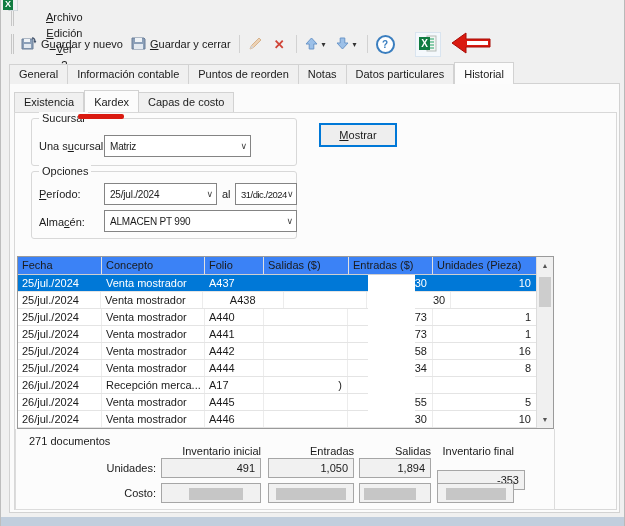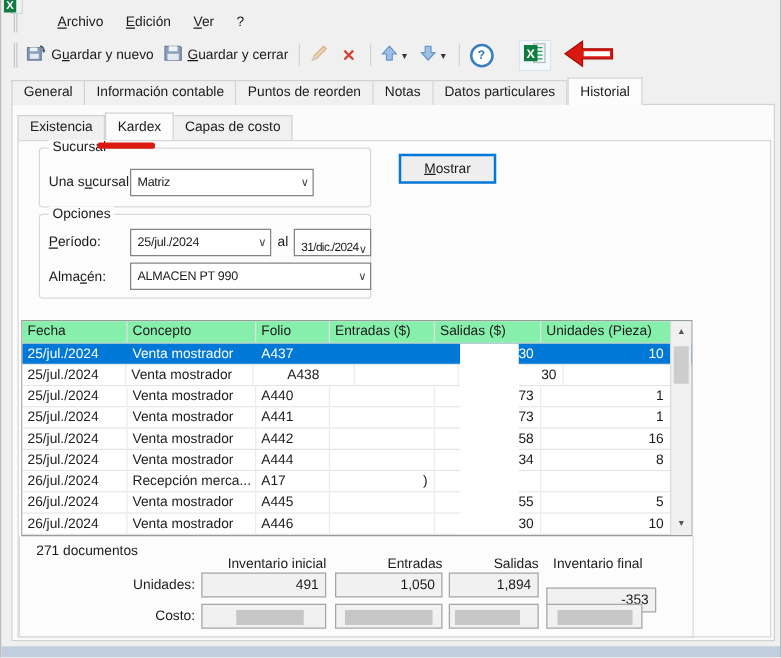--- a/index.html
+++ b/index.html
@@ -41,21 +41,21 @@
   .gb{border:1px solid #d8d8d8; border-radius:3px; box-sizing:border-box;}
   .gb-label{background:#fcfcfc; padding:0 3px;}
   .combo{background:#fff; border:1px solid #848484; display:flex; align-items:center;
          padding:0 3px 0 5px; box-sizing:border-box; font-size:10px; letter-spacing:-0.2px;}
   .combo .chev{margin-left:auto; font-size:9px; color:#404040;}
   .btn-default{border:2px solid #0078d7; background:#eeeeee; display:flex; align-items:center;
                justify-content:center; box-sizing:border-box;}
 
   
   .grid{background:#fff; border:1px solid #9a9a9a; box-sizing:border-box;}
-  .thead{display:flex; height:18px; background:#86efac; border-bottom:1px solid #cfcfcf; box-sizing:border-box;}
+  .thead{display:flex; height:18px; background:#3b82f6; border-bottom:1px solid #cfcfcf; box-sizing:border-box;}
   .th{box-sizing:border-box; padding:2px 0 0 4px; border-right:1px solid #e0e0e0; overflow:hidden; white-space:nowrap;}
   .trow{display:flex; height:17px; box-sizing:border-box; border-bottom:1px solid #e4e4e4; background:#fff;}
   .td{box-sizing:border-box; padding:2px 4px 0 4px; border-right:1px solid #ececec; overflow:hidden; white-space:nowrap;}
   .td.r{text-align:right; padding-right:5px;}
   .trow.selected{background:var(--sel-bg,#0078d7);}
   .trow.selected .td{color:#fff; border-right-color:transparent; border-bottom-color:transparent;}
 
   
   .sbar{background:#f0f0f0; border-left:1px solid #dcdcdc; box-sizing:border-box;}
   .sarrow{height:17px; display:flex; align-items:center; justify-content:center; font-size:7px; color:#555;}
@@ -79,21 +79,21 @@
 
   <div class="abs" style="left:2px; top:-4px;">
     <svg width="15" height="15" viewBox="0 0 15 15">
       <rect x="6" y="0" width="9" height="15" fill="#eef2f4" stroke="#b9c2c8" stroke-width="1"></rect>
       <rect x="0" y="1" width="10" height="13" style="fill:var(--green,#107c41)"></rect>
       <text x="5" y="11" font-size="9" font-weight="bold" fill="#fff" text-anchor="middle" font-family="Liberation Sans, sans-serif">X</text>
     </svg>
   </div>
 
   <div class="abs grip" style="left:10px; top:11px; height:15px;"></div>
-  <div class="abs menubar" style="left:36px; top:9px; height:18px;">
+  <div class="abs menubar" style="left:36px; top:9px; height:18px;flex-direction:column;">
     <div class="menu-item"><u>A</u>rchivo</div>
     <div class="menu-item"><u>E</u>dición</div>
     <div class="menu-item"><u>V</u>er</div>
     <div class="menu-item">?</div>
   </div>
 
   <div class="abs grip" style="left:10px; top:34px; height:20px;"></div>
   <div class="abs toolbar" style="left:16px; top:31px; height:26px;">
 
     <div class="tbtn">
@@ -217,37 +217,37 @@
   </div>
 
   <div class="abs gb" style="left:30px; top:171px; width:266px; height:68px;"></div>
   <div class="abs gb-label" style="left:38px; top:165px;">Opciones</div>
   <div class="abs lbl" style="left:38px; top:188px;"><u>P</u>eríodo:</div>
   <div class="abs combo" style="left:103px; top:183px; width:113px; height:22px;">
     <span>25/jul./2024</span>
     <span class="chev">∨</span>
   </div>
   <div class="abs lbl" style="left:221px; top:188px;">al</div>
-  <div class="abs combo" style="left:234px; top:183px; width:62px; height:22px; letter-spacing:-0.5px; font-size:9.5px;align-items:flex-end;">
+  <div class="abs combo" style="left:234px; top:183px; width:62px; height:22px; letter-spacing:-0.5px; font-size:9.5px;">
     <span>31/dic./2024</span>
     <span class="chev">∨</span>
   </div>
   <div class="abs lbl" style="left:38px; top:216px;">Alma<u>c</u>én:</div>
   <div class="abs combo" style="left:103px; top:210px; width:193px; height:22px;">
     <span>ALMACEN PT 990</span>
     <span class="chev">∨</span>
   </div>
 
   <div class="abs grid" style="left:16px; top:256px; width:537px; height:173px;">
     <div class="thead">
       <div class="th" style="width:84px;">Fecha</div>
       <div class="th" style="width:103px;">Concepto</div>
       <div class="th" style="width:59px;">Folio</div>
+      <div class="th" style="width:85px;">Salidas ($)</div>
       <div class="th" style="width:84px;">Entradas ($)</div>
-      <div class="th" style="width:85px;">Salidas ($)</div>
       <div class="th" style="width:103px; border-right:none;">Unidades (Pieza)</div>
     </div>
     <div id="tbody">
         <div class="trow selected">
           <div class="td" style="width: 84px;">25/jul./2024</div>
           <div class="td" style="width: 103px;">Venta mostrador</div>
           <div class="td" style="width: 59px;">A437</div>
           <div class="td r" style="width: 84px;"></div>
           <div class="td r" style="width: 85px;">30</div>
           <div class="td r" style="width: 103px; border-right: none;">10</div>

